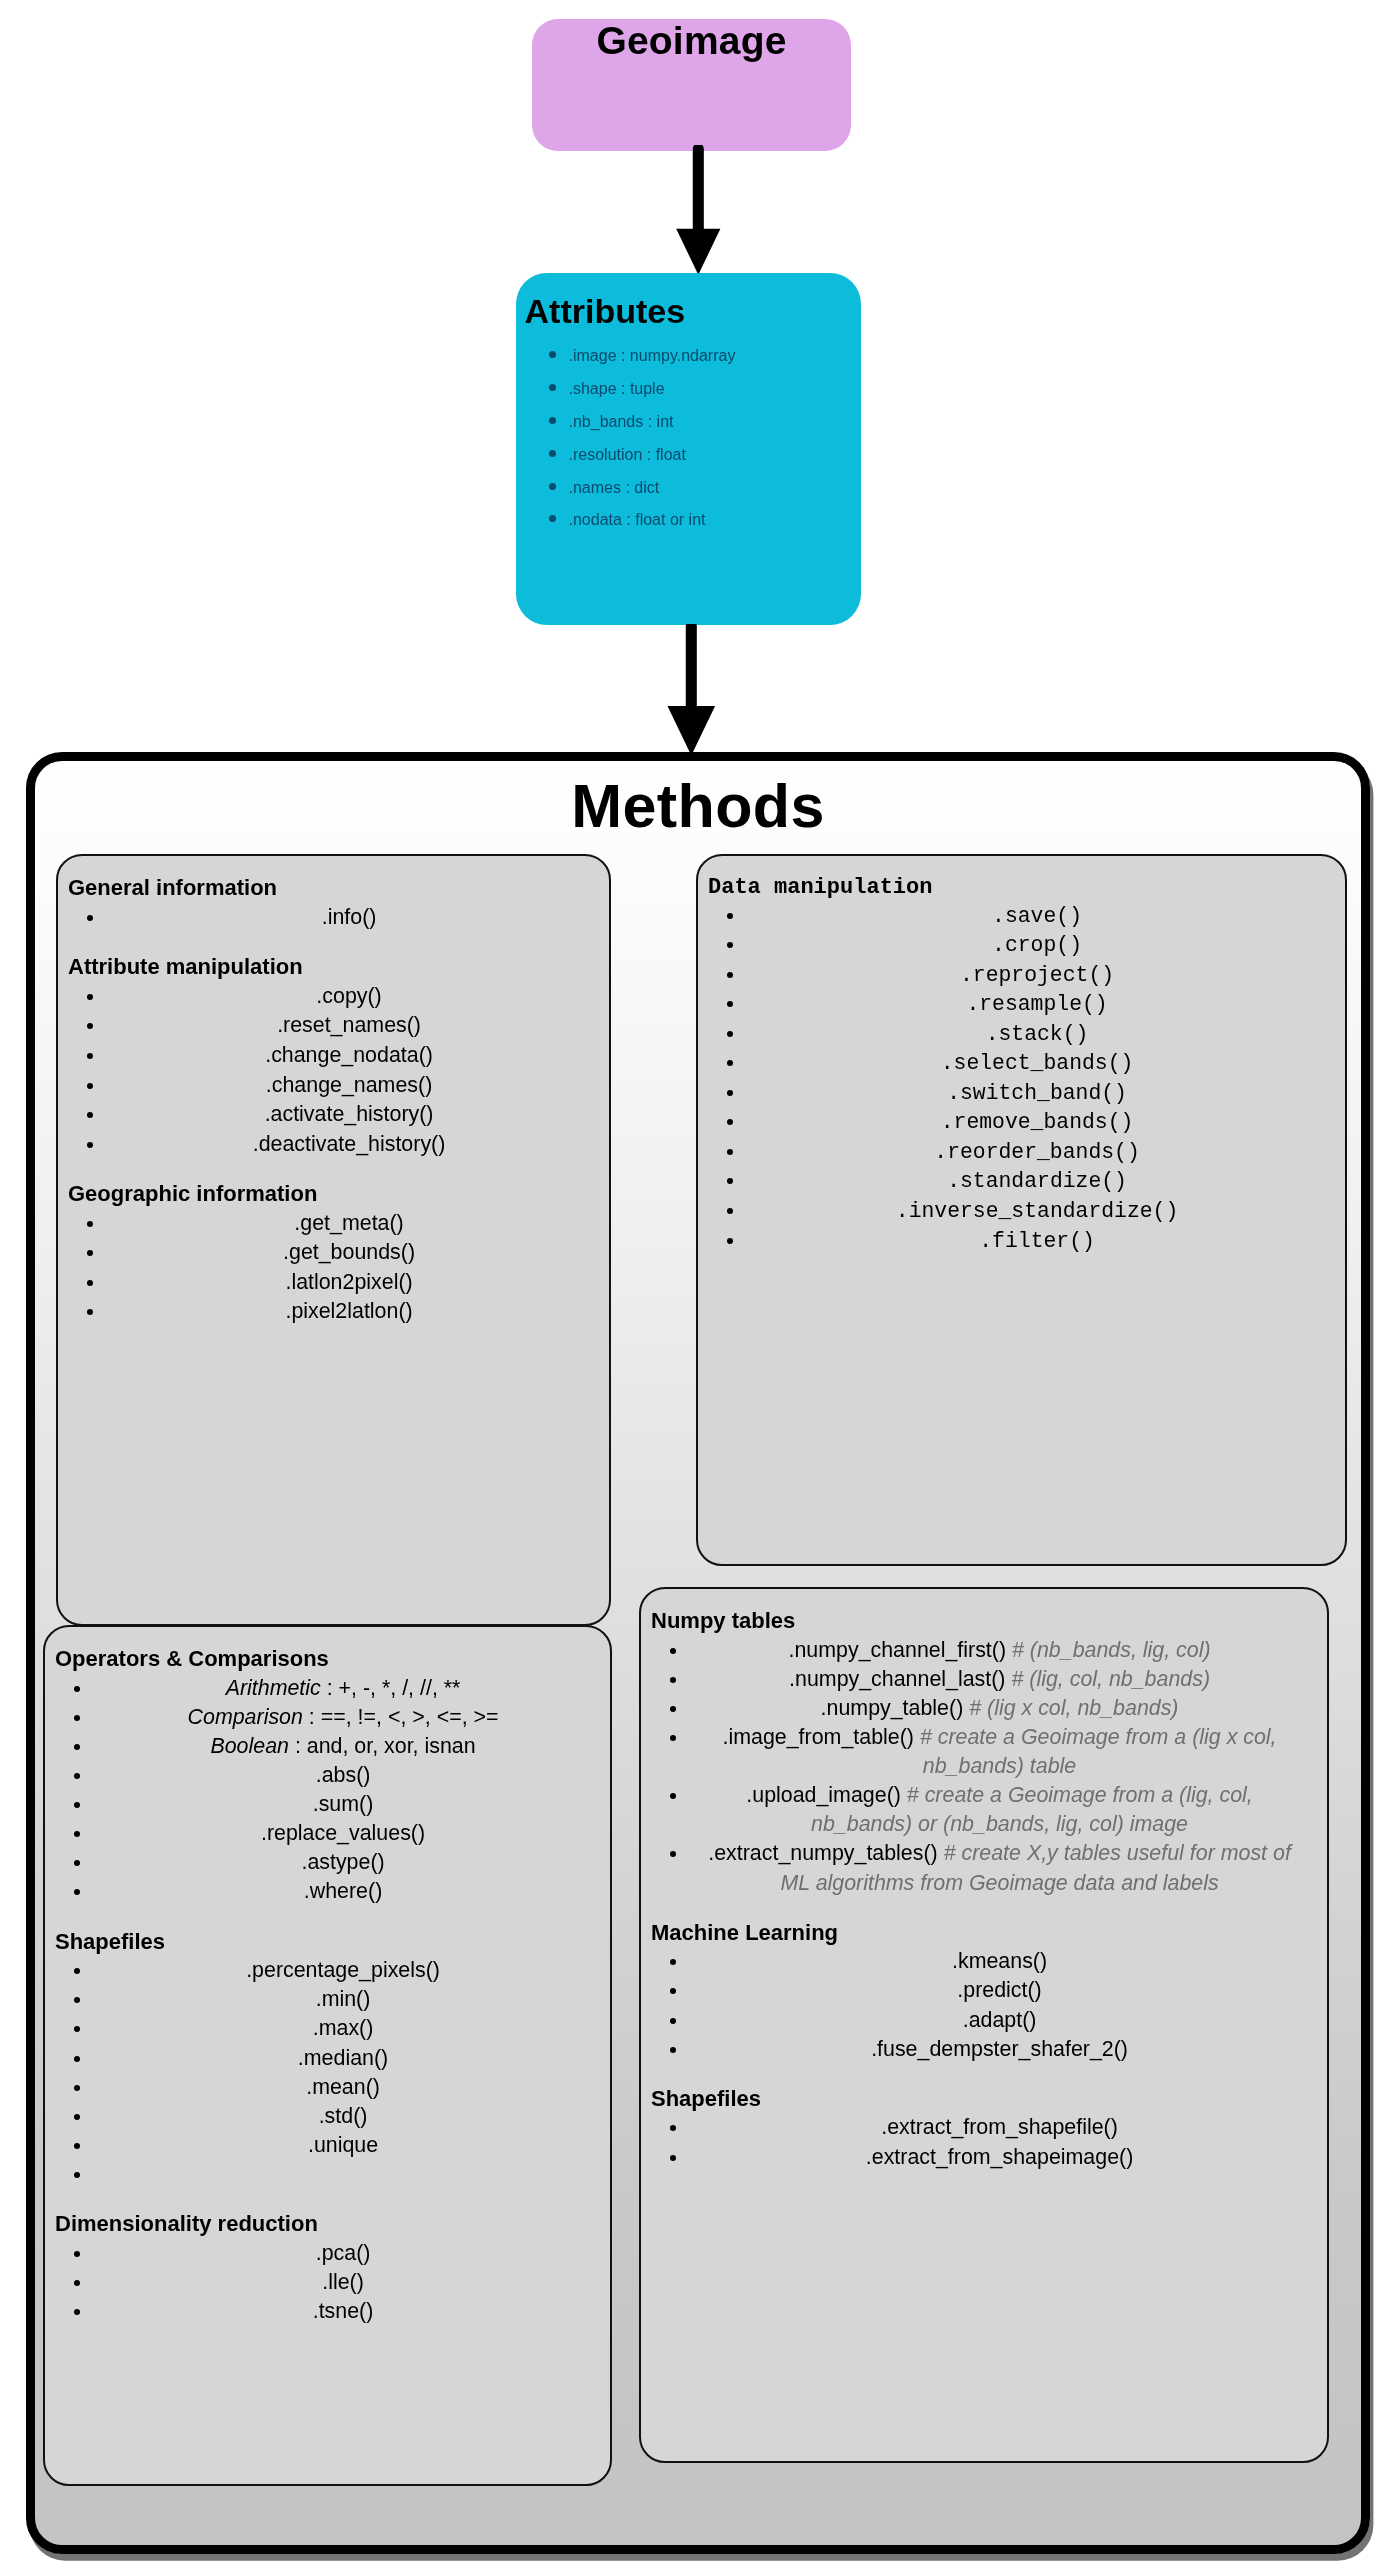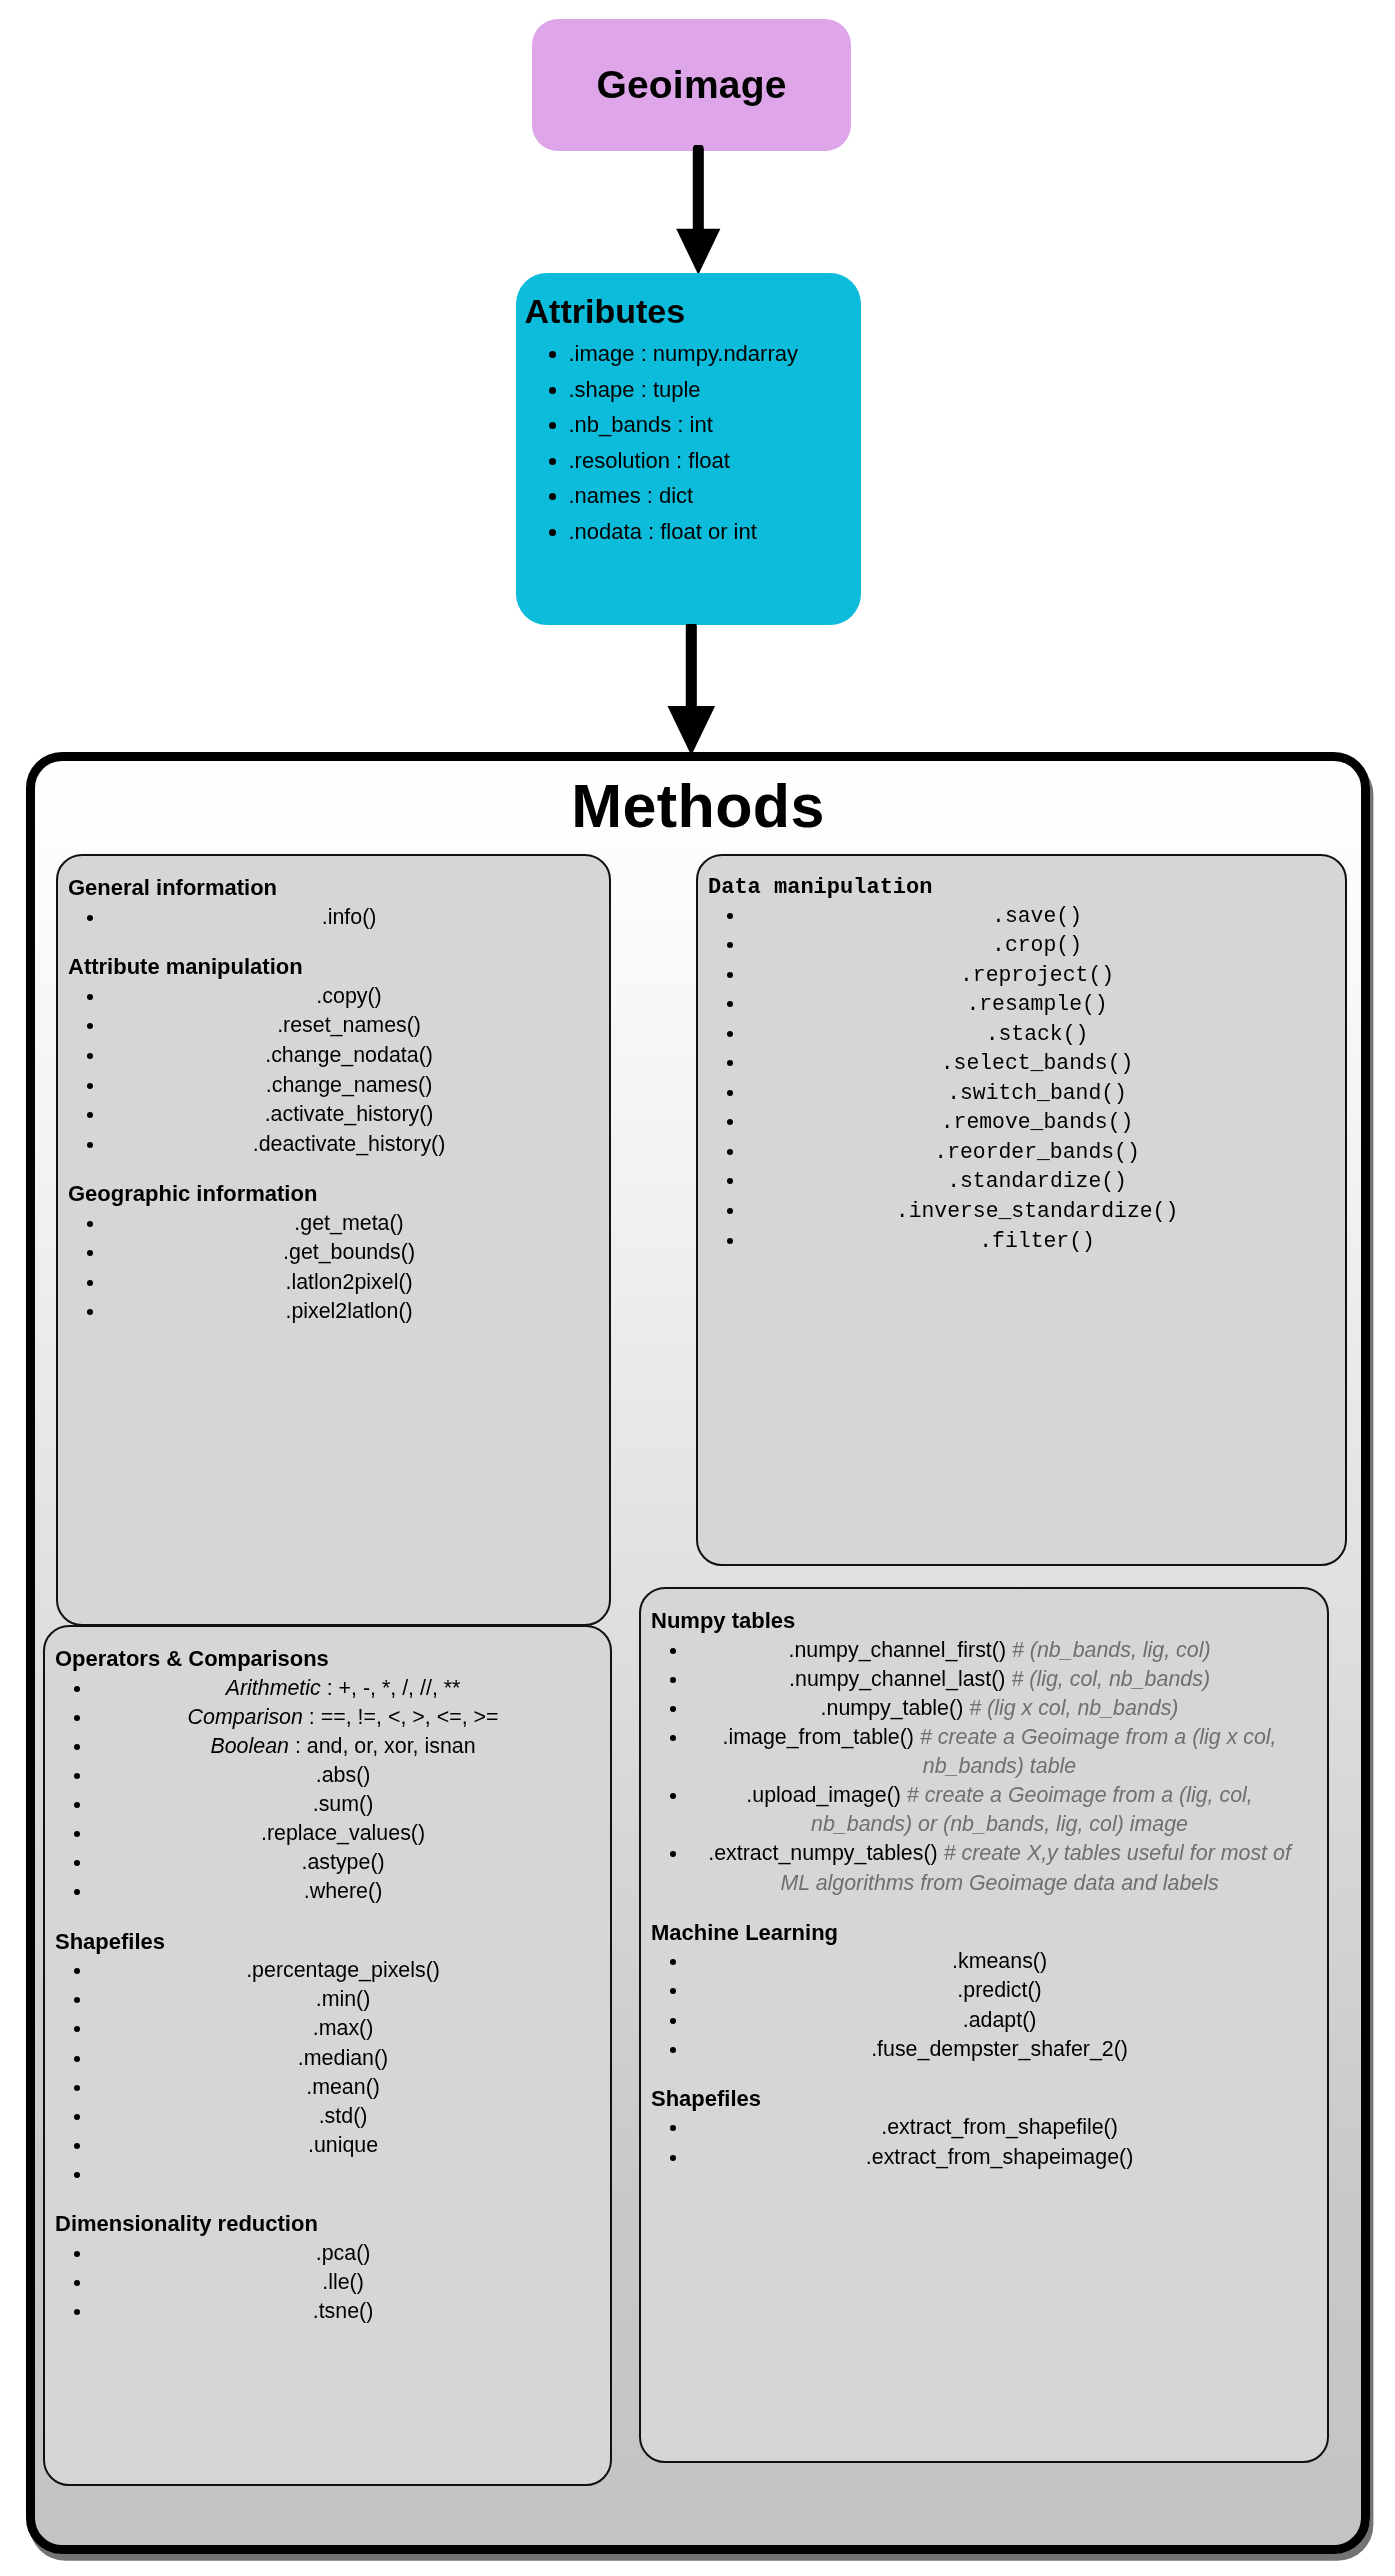--- a/index.html
+++ b/index.html
@@ -14,21 +14,21 @@
     overflow: hidden;
   }
 
   
   #geoimage-node {
     position: absolute;
     left: 532px; top: 19px;
     width: 319px; height: 132px;
     background: #dea6e9;
     border-radius: 26px;
-    display: flex; align-items: center; justify-content: center;
+    display: flex; align-items: flex-start; justify-content: center;
   }
   #geoimage-node .node-title {
     font-size: 39px; font-weight: bold; color: #000;
     letter-spacing: 0.2px;
   }
 
   
   .arrow { position: absolute; }
 
   
@@ -42,21 +42,21 @@
   }
   #attributes-node .node-title {
     text-align: left;
     font-size: 34px; font-weight: bold; color: #000;
     margin: 5.1px 0 5.1px 0;
   }
   #attributes-node ul {
     margin: 0; padding-left: 44px; list-style: disc;
   }
   #attributes-node ul li {
-    font-size: 22px; color: #000000; line-height: 1.62;
+    font-size: 16px; color: #0c4a6e; line-height: 1.62;
   }
   #attributes-node ul li::marker { font-size: 22px; }
 
   
   #methods-container {
     position: absolute;
     left: 26px; top: 752px;
     width: 1344px; height: 1802px;
     border: 9.4px solid #000;
     border-radius: 36px;

